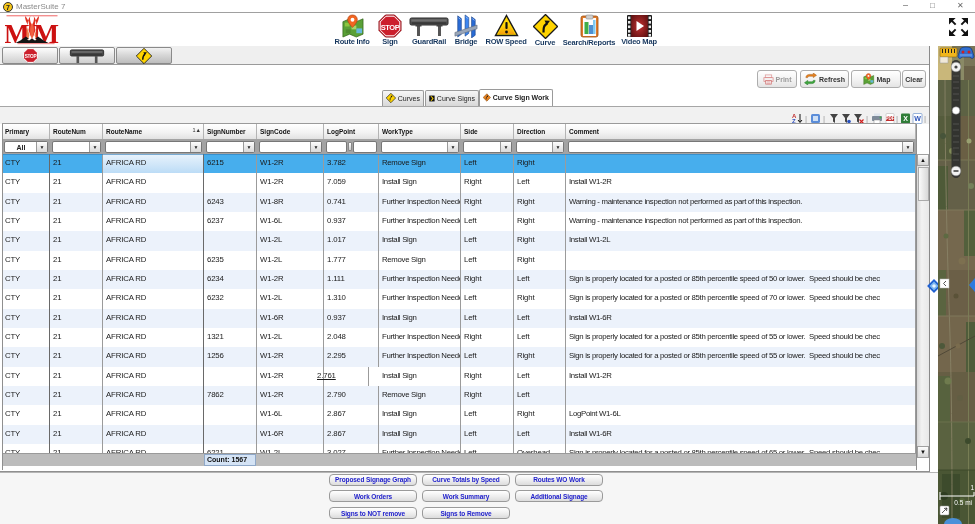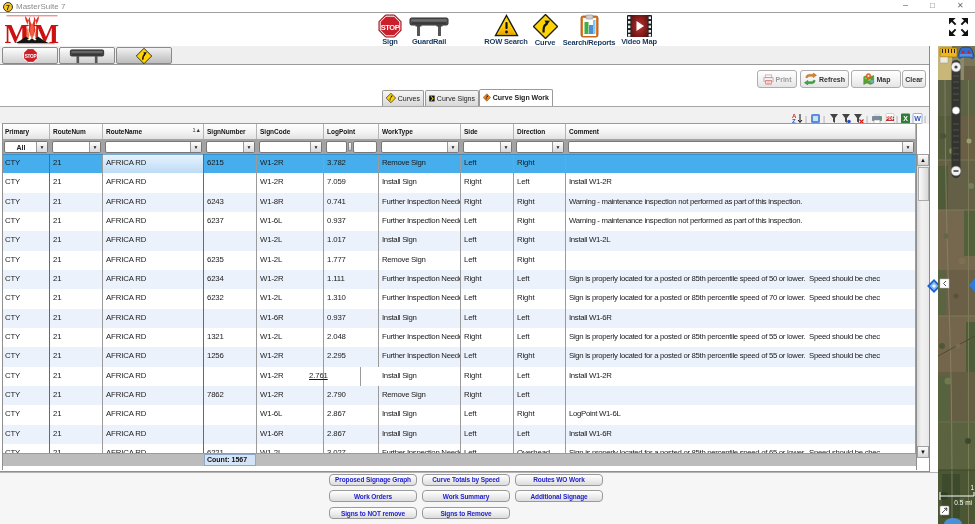--- a/index.html
+++ b/index.html
@@ -68,54 +68,76 @@
   <path d="M27 10 C29.5 14 29.5 19 27 27 C24.5 19 24.5 14 27 10 Z" fill="#f06040"></path>
   <path d="M22 14 C20 18 20.5 23 23 27 L24.5 22 Z" fill="#f08050"></path>
   <path d="M32 14 C34 18 33.5 23 31 27 L29.5 22 Z" fill="#f08050"></path>
   <text x="-1" y="30" font-family="Liberation Serif,serif" font-weight="bold" font-size="27" fill="#cc1111">M</text>
   <text x="28.5" y="30" font-family="Liberation Serif,serif" font-weight="bold" font-size="27" fill="#cc1111">M</text>
   <path d="M10.5 30 L20 25 L24 27.5 L27 25.5 L30 27.5 L34 25 L43.5 30 Z" fill="#151515"></path>
   <path d="M16 27 L21 23.5 L24 26 Z" fill="#151515"></path>
   <path d="M38 27 L33 23.5 L30 26 Z" fill="#151515"></path>
 </svg>
 
+<div class="tbitem" style="left:317px">
+  <svg width="25" height="24" viewBox="0 0 26 25">
+        <path d="M3 8 L10 5 L17 8 L24 5 V21 L17 24 L10 21 L3 24 Z" fill="#5aa037" stroke="#2f6018" stroke-width="0.7"></path>
+        <rect x="5" y="9" width="5" height="4" fill="#8cc63f"></rect>
+        <rect x="12" y="12" width="5" height="4" fill="#a5d46a"></rect>
+        <rect x="17" y="15" width="6" height="5" fill="#67b7dc"></rect>
+        <rect x="6" y="16" width="5" height="4" fill="#4e8a2f"></rect>
+        <path d="M13 1 C16 1 18 3 18 6 C18 9 13 14 13 14 C13 14 8 9 8 6 C8 3 10 1 13 1 Z" fill="#f26522" stroke="#b34314" stroke-width="0.7"></path>
+        <circle cx="13" cy="6" r="2" fill="#fff"></circle>
+      </svg>
+  <div class="tblabel">Route Info</div>
+</div>
 <div class="tbitem" style="left:355px">
   <svg width="24" height="24" viewBox="0 0 24 24">
         <polygon points="7.5,1 16.5,1 23,7.5 23,16.5 16.5,23 7.5,23 1,16.5 1,7.5" fill="#cc1f2c" stroke="#8c1016" stroke-width="1"></polygon>
         <polygon points="8,2.2 16,2.2 21.8,8 21.8,16 16,21.8 8,21.8 2.2,16 2.2,8" fill="none" stroke="#fff" stroke-width="1"></polygon>
         <text x="12" y="15.5" font-size="7.5" font-weight="bold" fill="#fff" text-anchor="middle" style="letter-spacing:-0.5px">STOP</text>
       </svg>
   <div class="tblabel">Sign</div>
 </div>
 <div class="tbitem" style="left:394px">
   <svg width="40" height="24" viewBox="0 0 40 24">
         <rect x="1" y="4" width="38" height="7" rx="1.5" fill="#5a5a5a" stroke="#2a2a2a"></rect>
         <rect x="2.5" y="5.5" width="35" height="1.8" fill="#6e6e6e"></rect>
         <rect x="2.5" y="8.2" width="35" height="1.8" fill="#383838"></rect>
         <rect x="8" y="11" width="3" height="11" fill="#555"></rect>
         <rect x="29" y="11" width="3" height="11" fill="#555"></rect>
         <rect x="6.5" y="11" width="6" height="1.5" fill="#444"></rect>
         <rect x="27.5" y="11" width="6" height="1.5" fill="#444"></rect>
       </svg>
   <div class="tblabel">GuardRail</div>
+</div>
+<div class="tbitem" style="left:431px">
+  <svg width="26" height="24" viewBox="0 0 28 26">
+        <path d="M5 2 L9 5 L9 22 L5 25 Z" fill="#2a6bd4" stroke="#123a80" stroke-width="0.6"></path>
+        <path d="M13 1 L17 4 L17 21 L13 24 Z" fill="#3d86f0" stroke="#123a80" stroke-width="0.6"></path>
+        <path d="M20 3 L24 6 L24 23 L20 26 Z" fill="#2a6bd4" stroke="#123a80" stroke-width="0.6"></path>
+        <path d="M2 20 L26 12 L26 16 L2 24 Z" fill="#9aa6b8" stroke="#5a6678" stroke-width="0.6"></path>
+        <path d="M6 4 L8 6 M14 3 L16 5 M21 5 L23 7" stroke="#9cc2ff" stroke-width="1"></path>
+      </svg>
+  <div class="tblabel">Bridge</div>
 </div>
 <div class="tbitem" style="left:471px">
   <svg width="25" height="24" viewBox="0 0 25 24">
         <path d="M12.5 1.5 L23.5 21.5 L1.5 21.5 Z" fill="#ffd400" stroke="#1a1a1a" stroke-width="1.4"></path>
         <path d="M12.5 5 L20.8 20 L4.2 20 Z" fill="url(#rowg)"></path>
         <defs>
           <linearGradient id="rowg" x1="0" y1="0" x2="0" y2="1">
             <stop offset="0.4" stop-color="#ffd90a"></stop>
             <stop offset="1" stop-color="#f59f0a"></stop>
           </linearGradient>
         </defs>
         <rect x="11.4" y="8" width="2.2" height="7" rx="1" fill="#111"></rect>
         <circle cx="12.5" cy="18" r="1.4" fill="#111"></circle>
       </svg>
-  <div class="tblabel">ROW Search</div>
+  <div class="tblabel">ROW Speed</div>
 </div>
 <div class="tbitem" style="left:510px">
   <svg width="25" height="25" viewBox="0 0 25 25">
         <rect x="4" y="4" width="17" height="17" transform="rotate(45 12.5 12.5)" fill="#ffd400" stroke="#1a1a1a" stroke-width="1.3"></rect>
         <path d="M10.5 18.5 C10.5 14 10.5 12 14 9.5" fill="none" stroke="#111" stroke-width="2.2"></path>
         <path d="M11.5 6.5 L17 6.8 L13.8 11.2 Z" fill="#111"></path>
       </svg>
   <div class="tblabel">Curve</div>
 </div>
 <div class="tbitem" style="left:554px">
@@ -446,21 +468,21 @@
 <div class="cell" style="left:459px;width:53px;">Left</div>
 <div class="cell" style="left:512px;width:52px;">Right</div>
 <div class="cell" style="left:564px;width:350px;">Sign is properly located for a posted or 85th percentile speed of 55 or lower.&nbsp; Speed should be chec</div>
 </div>
 <div class="row" style="top:366.74px;background:#fff">
 <div class="cell" style="left:0px;width:48px;border-right-color:#696969;">CTY</div>
 <div class="cell" style="left:48px;width:53px;">21</div>
 <div class="cell" style="left:101px;width:101px;border-right-color:#696969;">AFRICA RD</div>
 <div class="cell" style="left:202px;width:53px;"></div>
 <div class="cell" style="left:255px;width:67px;">W1-2R</div>
-<div class="cell" style="left:304px;width:55px;text-decoration:underline;">2.761</div>
+<div class="cell" style="left:312px;width:55px;text-decoration:underline;">2.761</div>
 <div class="cell" style="left:377px;width:82px;">Install Sign</div>
 <div class="cell" style="left:459px;width:53px;">Right</div>
 <div class="cell" style="left:512px;width:52px;">Left</div>
 <div class="cell" style="left:564px;width:350px;">Install W1-2R</div>
 </div>
 <div class="row" style="top:386.08px;background:#ecf2fb">
 <div class="cell" style="left:0px;width:48px;border-right-color:#696969;">CTY</div>
 <div class="cell" style="left:48px;width:53px;">21</div>
 <div class="cell" style="left:101px;width:101px;border-right-color:#696969;">AFRICA RD</div>
 <div class="cell" style="left:202px;width:53px;">7862</div>

